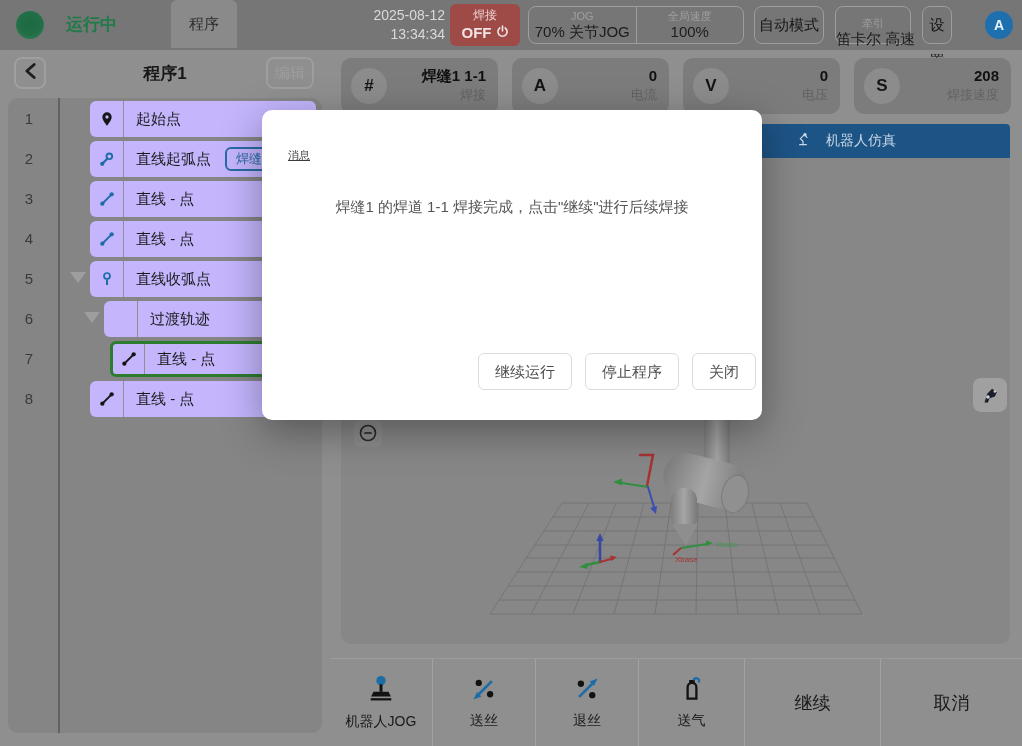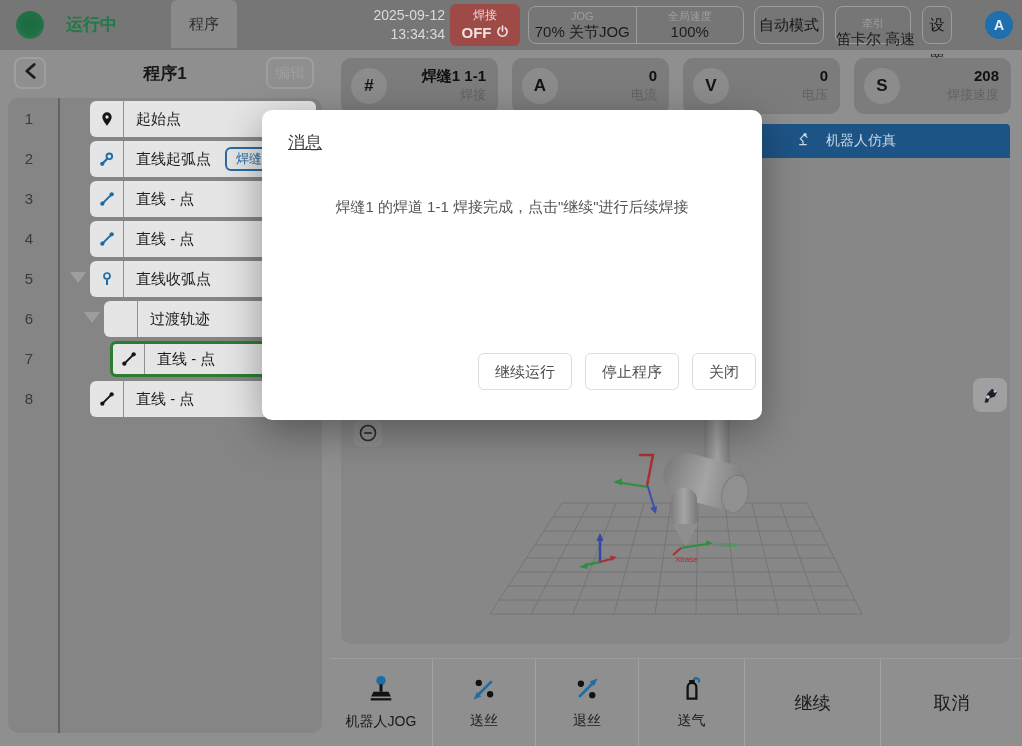--- a/index.html
+++ b/index.html
@@ -31,21 +31,21 @@
 
   
   .panel-back { position:absolute; left:14px; top:57px; width:32px; height:32px; border:2px solid #9f9f9f; border-radius:8px;
     display:flex; align-items:center; justify-content:center; }
   .panel-title { position:absolute; left:0; top:62px; width:330px; text-align:center; font-size:17px; font-weight:bold; color:#181818; }
   .edit-btn { position:absolute; left:266px; top:57px; width:48px; height:32px; border:2px solid #9e9e9e; border-radius:8px;
     color:#9e9e9e; font-size:15px; text-align:center; line-height:28px; }
   .list-box { position:absolute; left:8px; top:98px; width:314px; height:635px; background:#858585; border-radius:10px; }
   .list-divider { position:absolute; left:58px; top:98px; width:2px; height:635px; background:#626262; }
   .row-num { position:absolute; left:0; width:58px; text-align:center; font-size:15px; color:#3a3a3a; line-height:36px; }
-  .prow { position:absolute; height:36px; background:#e5e5e5; border-radius:6px; display:flex; align-items:stretch; right:auto; }
+  .prow { position:absolute; height:36px; background:#c4b5fd; border-radius:6px; display:flex; align-items:stretch; right:auto; }
   .prow .icon-cell { width:34px; display:flex; align-items:center; justify-content:center; border-right:1px solid #8f8f8f; flex:none; }
   .prow .row-label { font-size:15px; color:#191919; line-height:36px; padding-left:12px; white-space:nowrap; }
   .prow.selected { border:3px solid #2d7c30; }
   .prow.selected .row-label { line-height:30px; }
   .prow.selected .icon-cell { width:32px; }
   .badge { align-self:center; margin-left:14px; padding:1px 9px; border:2px solid #2a6aa5; border-radius:6px; color:#2a6aa5; font-size:13px; line-height:18px; }
   .tri { position:absolute; width:0; height:0; border-left:8px solid transparent; border-right:8px solid transparent; border-top:11px solid #9e9e9e; }
   .icon-blue { color:#1d6ca6; }
   .icon-black { color:#141414; }
 
@@ -69,35 +69,35 @@
   
   .bottombar { position:absolute; left:330px; top:658px; width:692px; height:88px; background:#8f8f8f; border-top:1px solid #9c9c9c; display:flex; }
   .bcell { border-right:1px solid #a2a2a2; display:flex; flex-direction:column; align-items:center; justify-content:center; gap:5px; }
   .bcell:last-child { border-right:none; }
   .bcell .blab { font-size:14px; color:#1a1a1a; }
   .bcell.big { font-size:18px; color:#1a1a1a; }
 
   
   .modal { position:absolute; left:262px; top:110px; width:500px; height:310px; background:#ffffff; border-radius:10px;
     box-shadow:0 12px 40px rgba(0,0,0,0.35); }
-  .modal-title { position:absolute; left:26px; top:21px; font-size:17px; color:#3c3c3c;text-decoration:underline; }
+  .modal-title { position:absolute; left:26px; top:38px; font-size:11px; color:#3c3c3c;text-decoration:underline; }
   .modal-msg { position:absolute; left:0; top:88px; width:100%; text-align:center; font-size:15px; color:#555555; }
   .modal-btns { position:absolute; left:216px; top:243px; display:flex; gap:13px; }
   .modal-btn { height:37px; border:1px solid #dcdcdc; border-radius:6px; background:#ffffff; color:#4f4f4f; font-size:15px;
     padding:0 16px; line-height:35px; white-space:nowrap; font-family:inherit; }
 </style>
 </head>
 <body>
 
 <div class="topbar">
   <div class="status-dot"></div>
   <div class="status-text">运行中</div>
   <div class="tab">程序</div>
   <div class="datetime">
-    <div>2025-09-12</div>
+    <div>2025-08-12</div>
     <div>13:34:34</div>
   </div>
   <div class="weld-btn">
     <div class="l1">焊接</div>
     <div class="l2">
       <span>OFF</span>
       <span>
         <svg width="13" height="13" viewBox="0 0 24 24" fill="none" stroke="#f2e4e4" stroke-width="3" stroke-linecap="round">
             <path d="M7 5.5a8.5 8.5 0 1 0 10 0"></path>
             <line x1="12" y1="2" x2="12" y2="11"></line>

